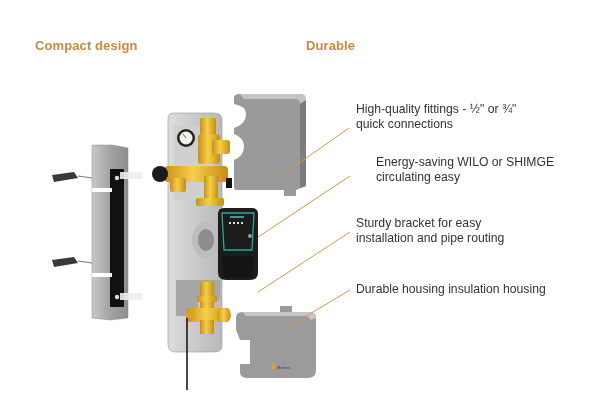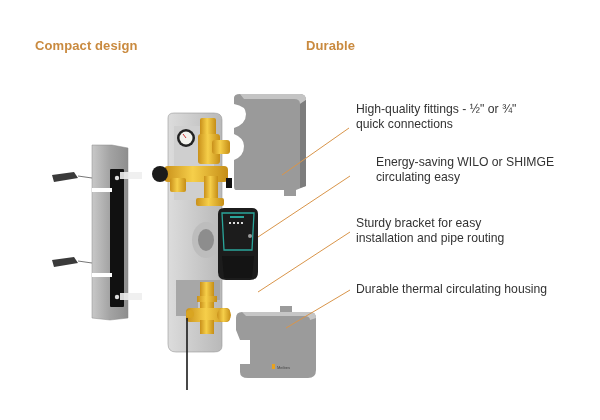--- a/index.html
+++ b/index.html
@@ -131,14 +131,14 @@
 </div>
 <div class="callout c1">
   <div>Energy-saving WILO or SHIMGE</div>
   <div>circulating easy</div>
 </div>
 <div class="callout c2">
   <div>Sturdy bracket for easy</div>
   <div>installation and pipe routing</div>
 </div>
 <div class="callout c3">
-  <div>Durable thermal circulating housing</div>
+  <div>Durable housing insulation housing</div>
 </div>
 
 </body></html>

